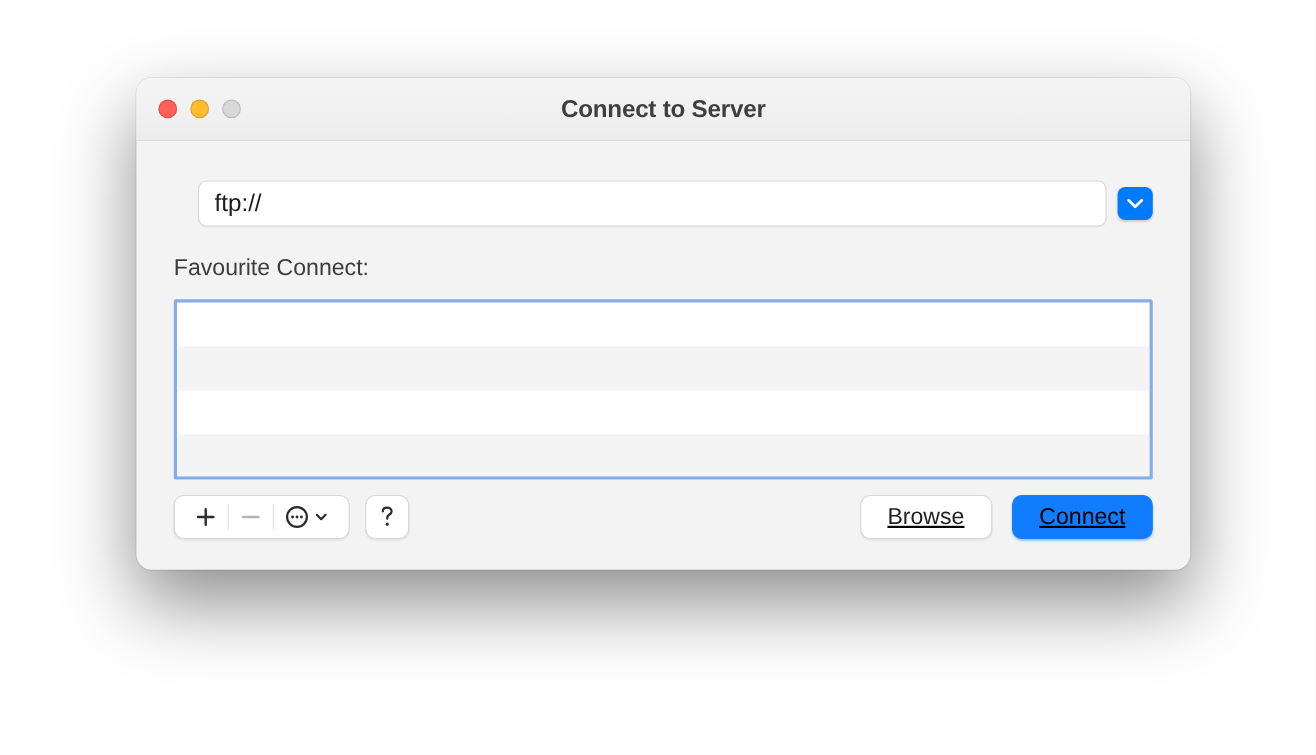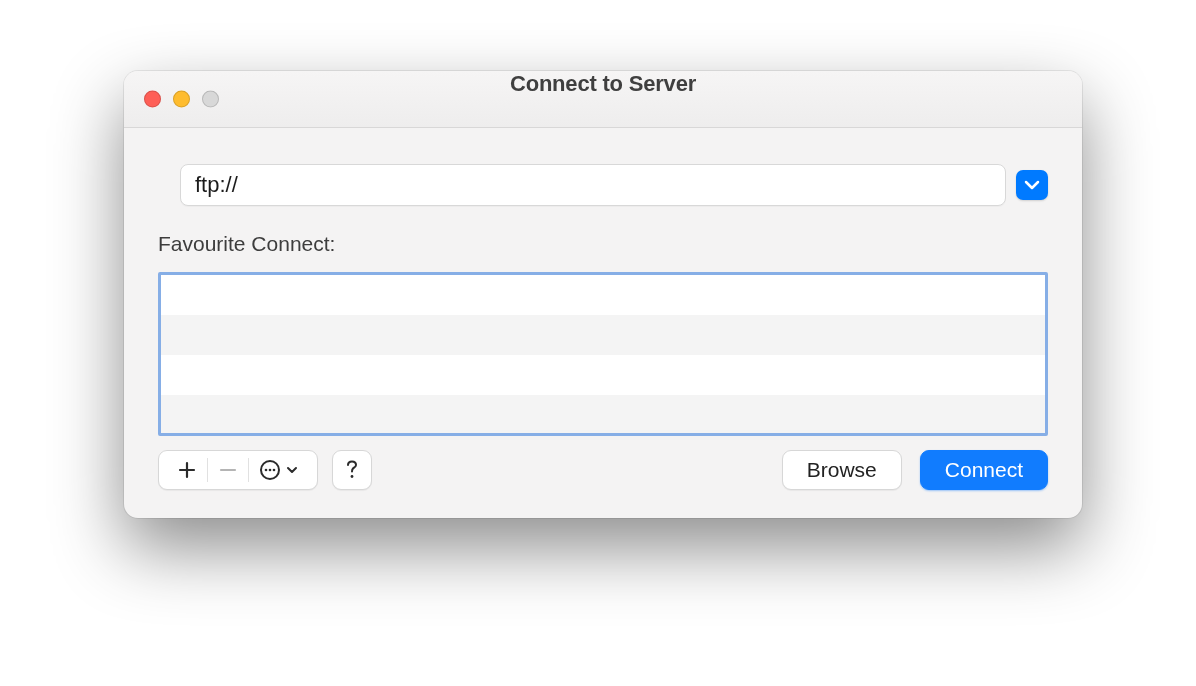--- a/index.html
+++ b/index.html
@@ -16,21 +16,21 @@
       top: 71px;
       width: 958px;
       background: #f4f3f3;
       border-radius: 14px;
       box-shadow: 0 30px 70px rgba(0,0,0,0.45), 0 0 0 1px rgba(0,0,0,0.08);
       overflow: hidden;
     }
     .titlebar {
       height: 57px;
       display: flex;
-      align-items: flex-start;
+      align-items: center;
       position: relative;
       border-bottom: 1px solid #d8d7d7;
       background: linear-gradient(#f6f5f5, #eeeded);
     }
     .traffic {
       display: flex;
       gap: 12px;
       position: absolute;
       left: 20px;
       top: 50%;
@@ -103,20 +103,21 @@
       overflow: hidden;
     }
     .fav-row {
       height: 40px;
     }
     .fav-row.alt { background: #f4f4f4; }
     .bottom {
       margin-top: 14px;
       display: flex;
       align-items: center;
+      text-decoration: underline;
     }
     .pill {
       display: flex;
       align-items: center;
       height: 40px;
       background: #fff;
       border: 1px solid #d7d7d7;
       border-radius: 9px;
       box-shadow: 0 1px 1px rgba(0,0,0,0.05);
       padding: 0 8px;
@@ -153,21 +154,21 @@
       justify-content: center;
       cursor: pointer;
       border: 1px solid #d7d7d7;
       background: #fff;
       color: #222;
       box-shadow: 0 1px 1px rgba(0,0,0,0.05);
     }
     .btn.primary {
       background: #117cfe;
       border-color: #117cfe;
-      color: #ffffff;
+      color: #000000;
       margin-left: 18px;
       box-shadow: 0 1px 2px rgba(17,124,254,0.4);
     }
     svg.ico { display: block; }
   </style>
 </head>
 <body>
 
 <div class="window">
   <div class="titlebar">

